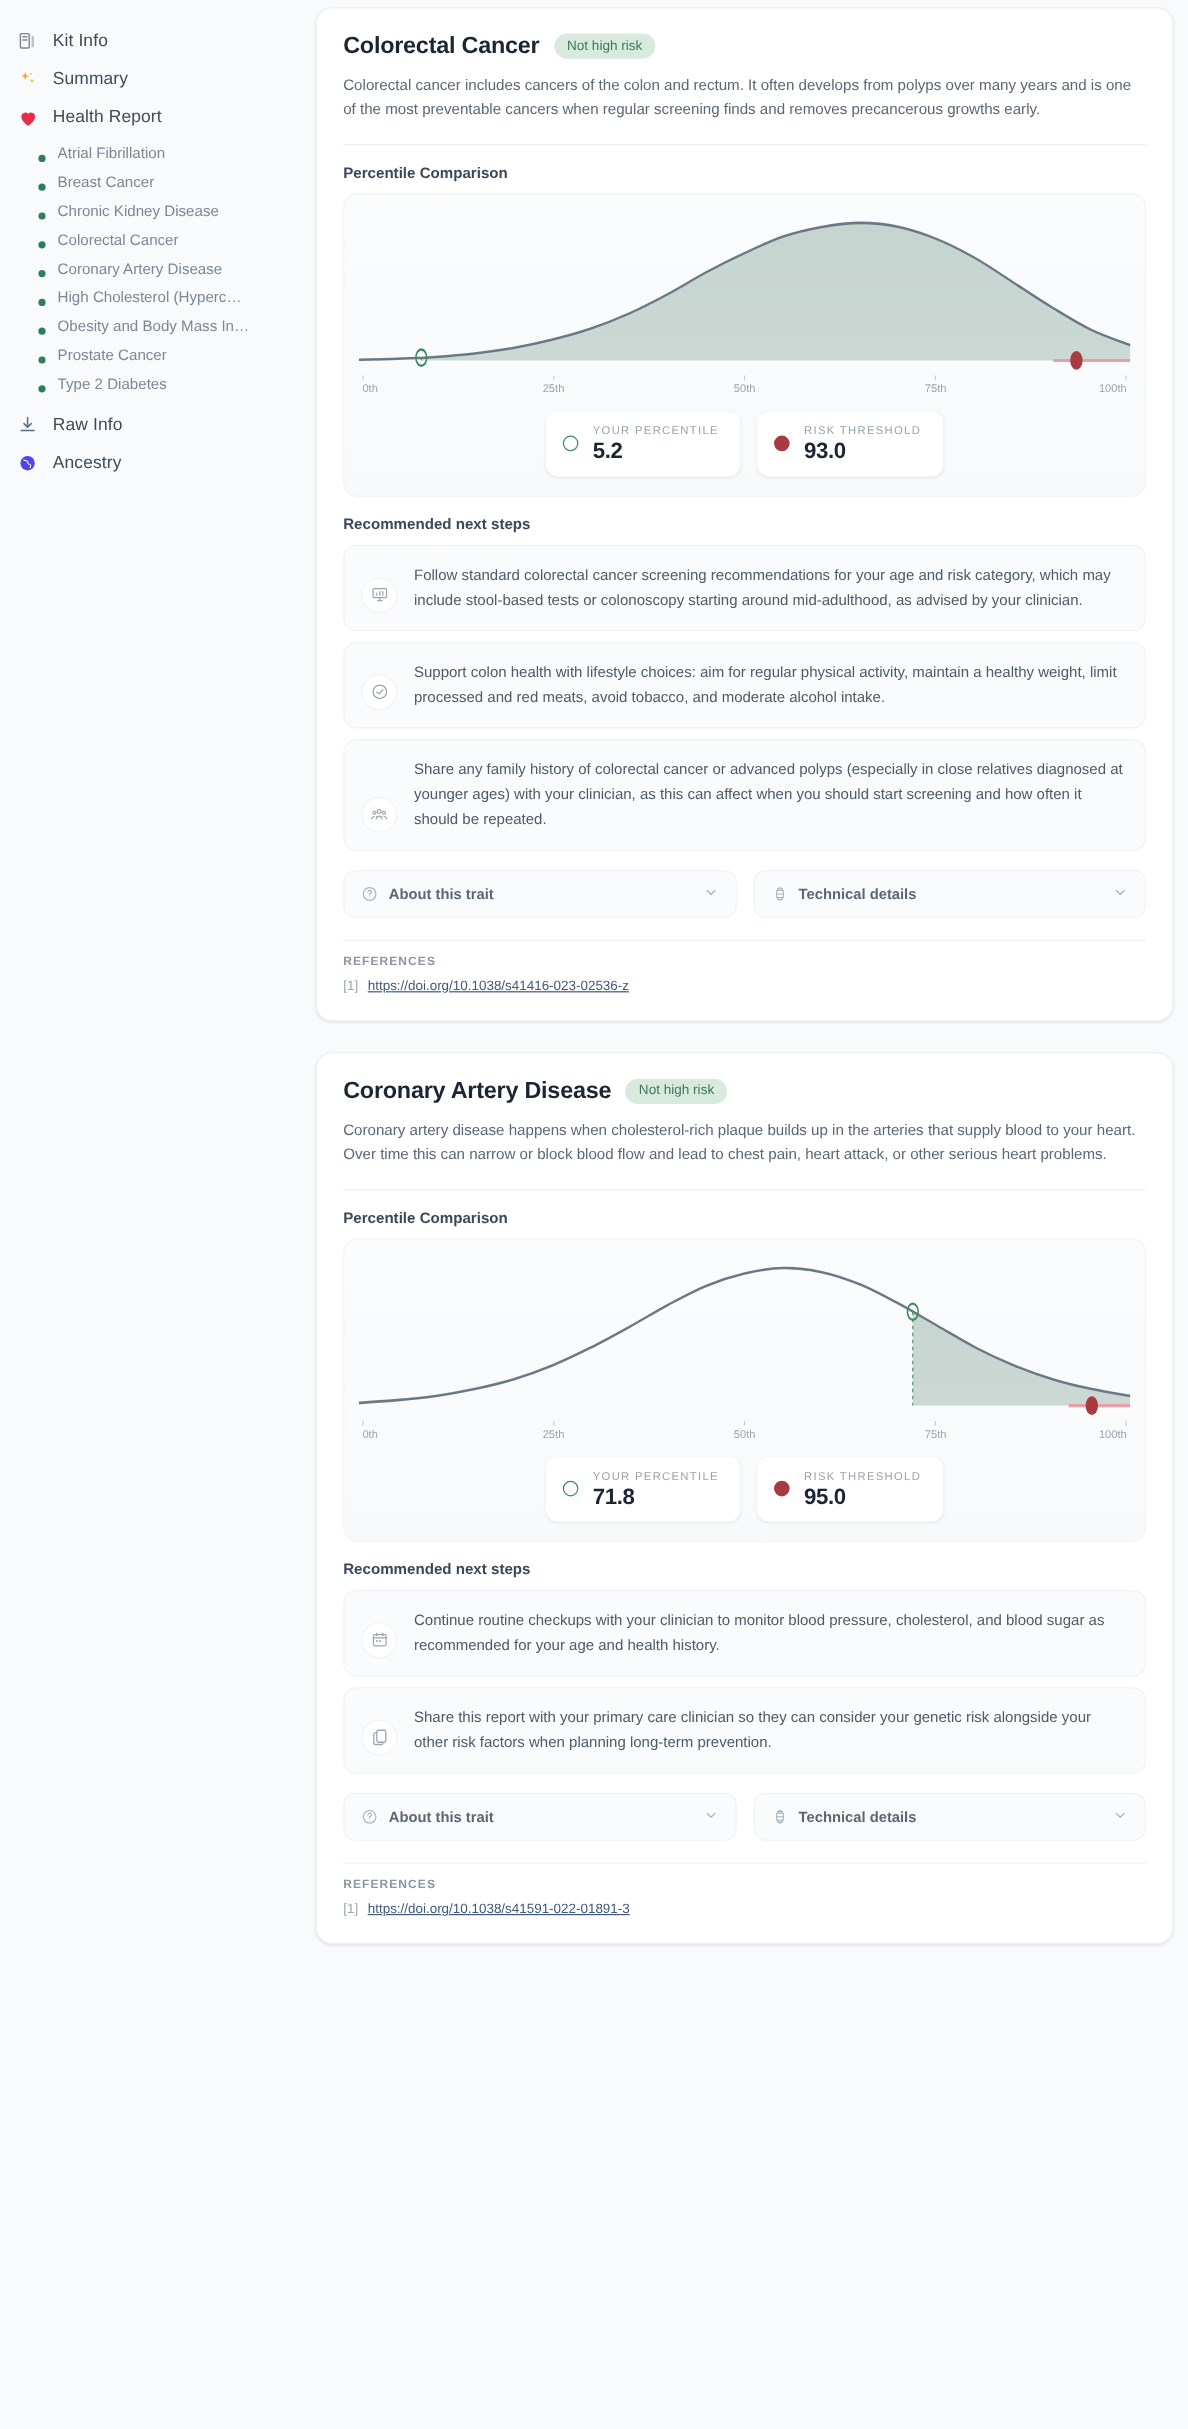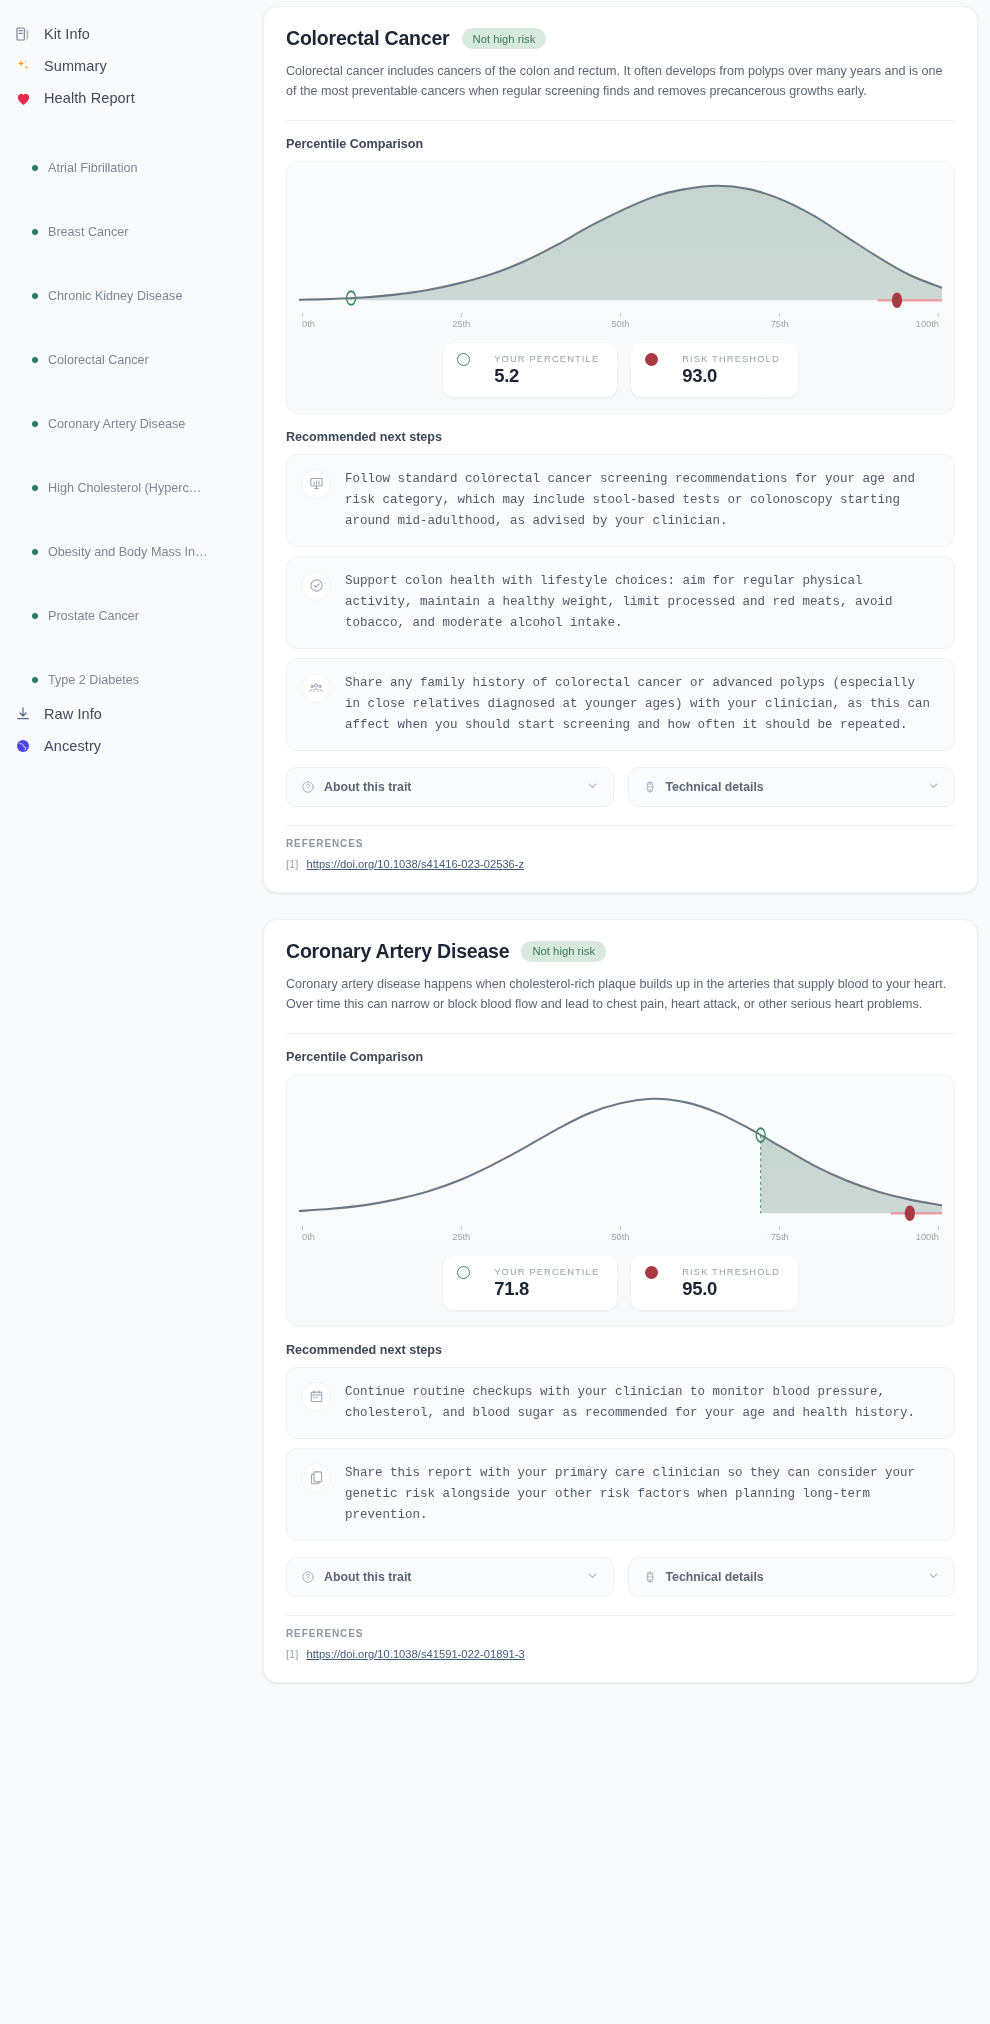--- a/index.html
+++ b/index.html
@@ -28,26 +28,25 @@
     letter-spacing: .1px;
   }
   .nav-item .nav-ico {
     width: 18px; height: 18px;
     display: flex; align-items: center; justify-content: center;
     flex: 0 0 18px;
   }
   .sub-list { padding: 2px 0 6px 0; }
   .sub-item {
     display: flex;
-    align-items: center;
+    align-items: flex-end;
     gap: 10px;
     padding: 5px 10px 5px 32px;
     font-size: 12.6px;
     color: #7b8796;
-    margin-top: 40px;
   }
   .dot {
     width: 6px; height: 6px; border-radius: 50%;
     background: #2e7d5b; flex: 0 0 6px;
   }
   .sub-label {
     white-space: nowrap; overflow: hidden; text-overflow: ellipsis;
     max-width: 160px;
   }
 
@@ -142,21 +141,22 @@
     justify-content: center;
     gap: 14px;
     margin-top: 10px;
   }
   .stat-box {
     background: #fff;
     border-radius: 10px;
     box-shadow: 0 1px 3px rgba(16,24,40,.07);
     padding: 10px 18px 10px 14px;
     display: flex;
-    gap: 24px;
+    align-items: center;
+    gap: 12px;
     min-width: 155px;
   }
   .marker-ring {
     width: 13px; height: 13px; border-radius: 50%;
     border: 1.6px solid #3c8a62; background: transparent;
     flex: 0 0 13px;
   }
   .marker-dot {
     width: 13px; height: 13px; border-radius: 50%;
     background: #a93a42; flex: 0 0 13px;
@@ -167,27 +167,26 @@
     color: #97a2ae; text-transform: uppercase;
   }
   .stat-value {
     font-size: 18.5px; font-weight: bold; color: #1b2533; letter-spacing: -0.3px;
   }
 
   
   .rec-list { display: flex; flex-direction: column; gap: 9px; }
   .rec {
     display: flex;
-    align-items: flex-start;
+    align-items: flex-end;
     gap: 14px;
     background: #fafbfc;
     border: 1px solid #f0f2f5;
     border-radius: 11px;
     padding: 14px 18px 14px 14px;
-    font-family: Liberation Mono, monospace;
   }
   .rec-ico {
     width: 30px; height: 30px; border-radius: 50%;
     background: #ffffff;
     border: 1px solid #f1f3f6;
     display: flex; align-items: center; justify-content: center;
     flex: 0 0 30px;
     color: #9aa6b4;
   }
   .rec-text {

